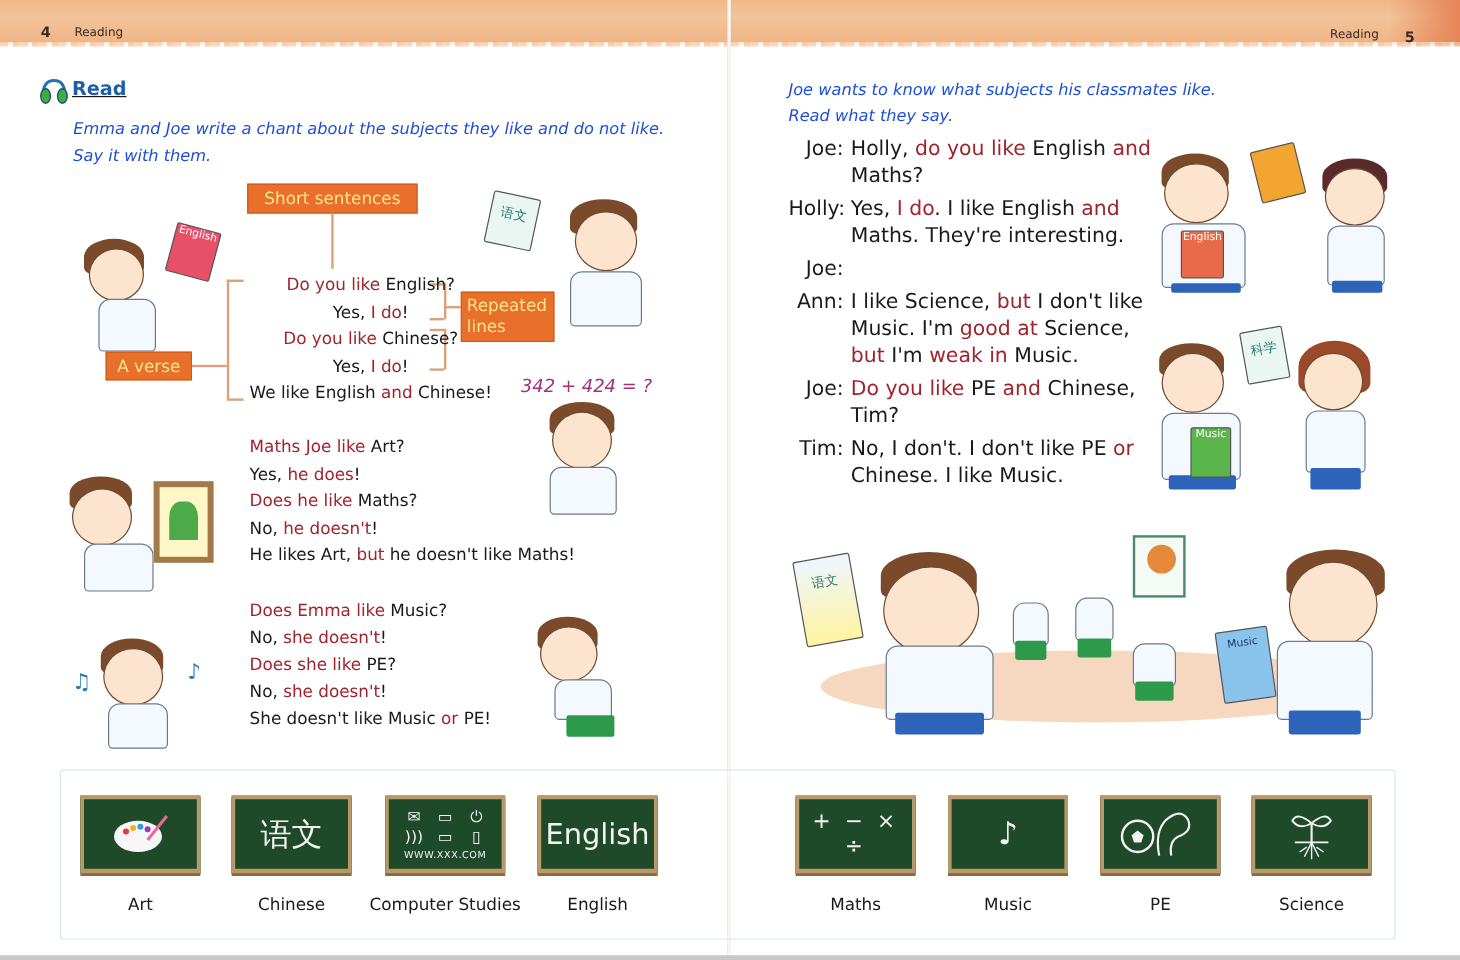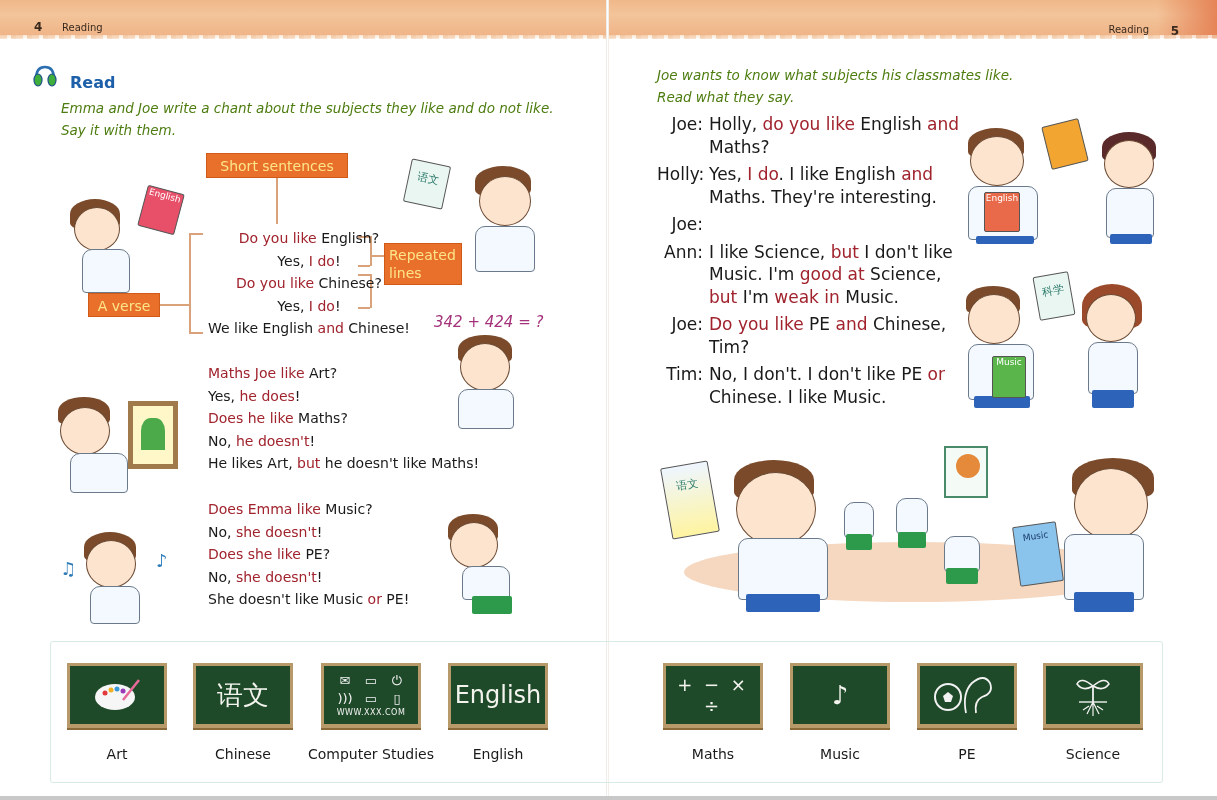--- a/index.html
+++ b/index.html
@@ -26,23 +26,23 @@
   .section-label { position: absolute; top: 22px; font-size: 10px; color: #3a2a1e; }
   .page.left .page-num { left: 34px; }
   .page.left .section-label { left: 62px; }
   .page.right .page-num { right: 38px; top: 24px; }
   .page.right .section-label { right: 68px; top: 24px; }
 
   .spine { position: absolute; left: 606px; top: 0; width: 3px; height: 796px; background: linear-gradient(90deg, #e8e2da, #fff, #ece6de); }
   .bottom-line { position: absolute; left: 0; right: 0; top: 796px; height: 4px; background: #c8c8c8; }
 
   
-  .read-heading { position: absolute; left: 32px; top: 64px; display: flex; align-items: flex-end; gap: 12px; }
+  .read-heading { position: absolute; left: 32px; top: 64px; display: flex; align-items: flex-start; gap: 2px; text-decoration: underline; }
   .read-heading .title { font-size: 16px; font-weight: bold; color: #1d5fa8; }
-  .intro { position: absolute; font-style: italic; font-size: 13.5px; line-height: 22px; color: #4d7c0f; }
+  .intro { position: absolute; font-style: italic; font-size: 13.5px; line-height: 22px; color: #1d4ed8; }
   .page.left .intro { left: 61px; top: 97px; width: 500px; }
   .page.right .intro { left: 48px; top: 64px; width: 400px; }
 
   .red { color: #a0232d; }
 
   
   .callout { position: absolute; background: #e8702a; color: #fde58a; font-size: 14px; padding: 2px 6px; border: 1px solid #d05a18; line-height: 20px; }
   .callout.short { left: 206px; top: 153px; width: 142px; height: 25px; text-align: center; }
   .callout.repeated { left: 384px; top: 243px; width: 78px; height: 42px; line-height: 18px; padding: 2px 4px; }
   .callout.verse { left: 88px; top: 293px; width: 72px; height: 24px; text-align: center; }

